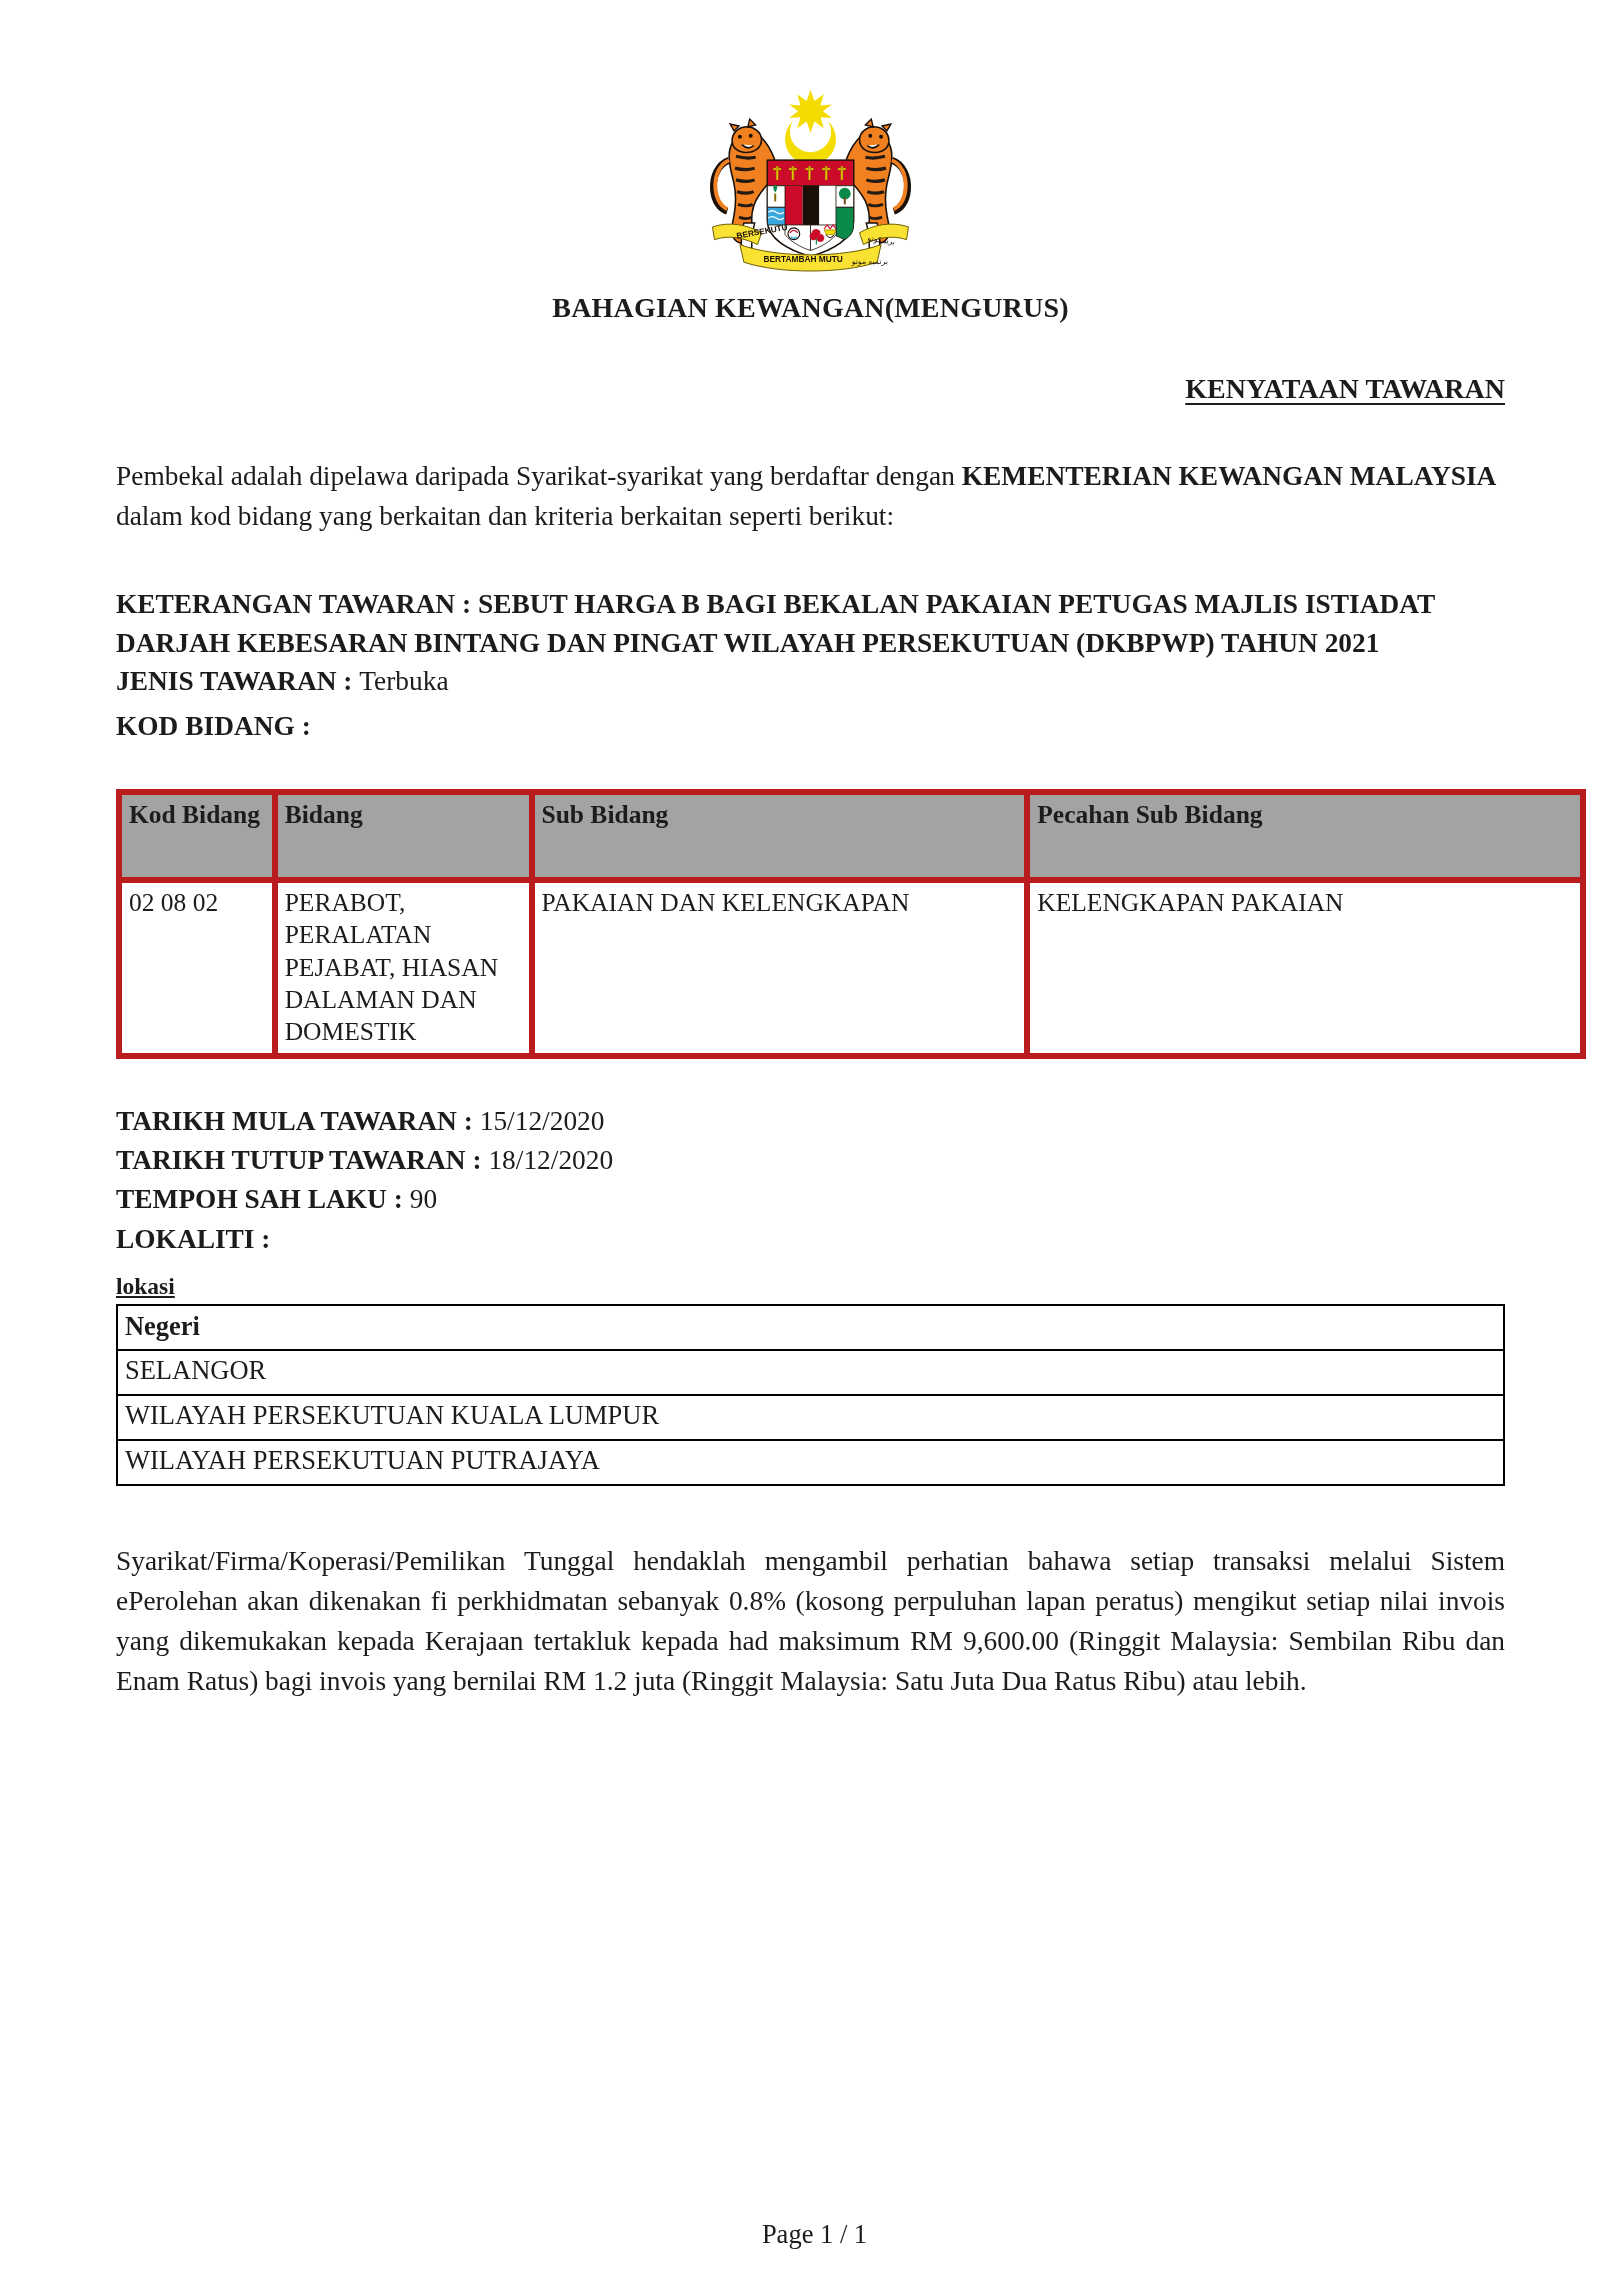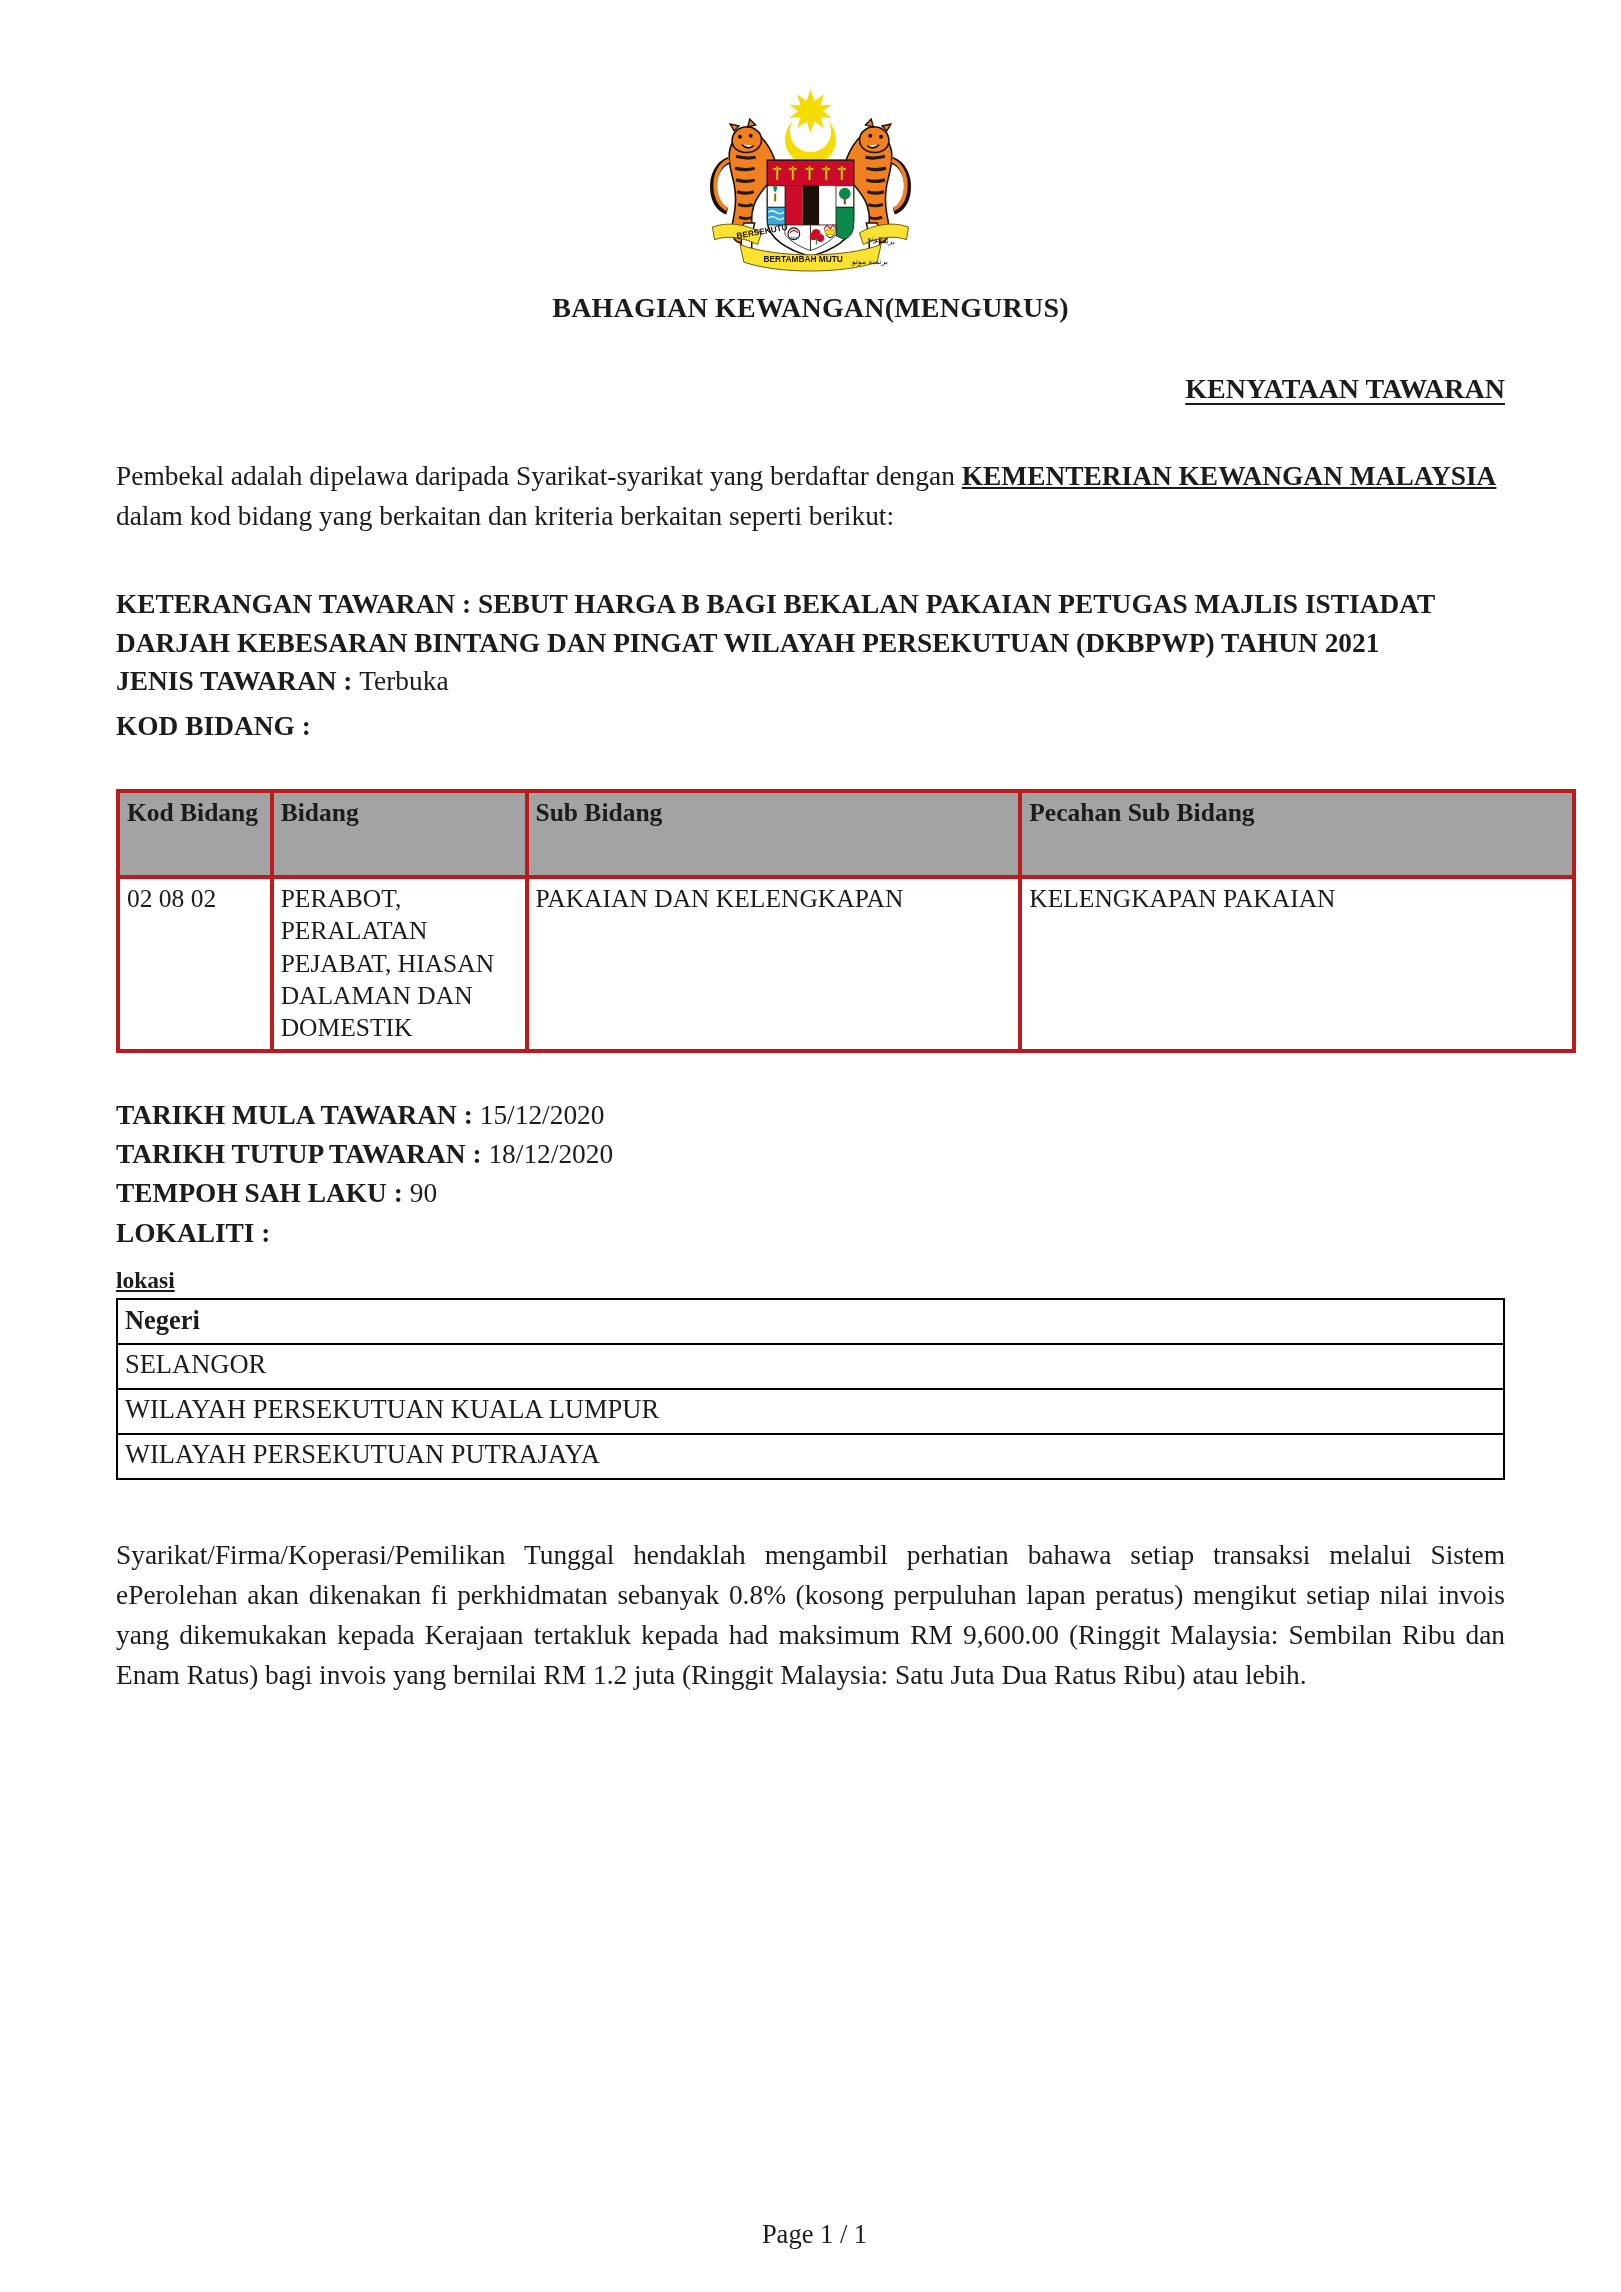--- a/index.html
+++ b/index.html
@@ -53,21 +53,21 @@
     margin-top: 49px;
   }
 
   
   .intro {
     font-size: 27.4px;
     line-height: 1.46;
     margin-top: 51px;
     text-align: left;
   }
-  .intro b { font-weight: bold; text-decoration: underline; }
+  .intro b { font-weight: bold; }
 
   
   .fields {
     margin-top: 49px;
     font-size: 27.4px;
     line-height: 1.42;
   }
   .field-line { display: block; }
   .field-label { font-weight: bold; }
   .field-value { font-weight: normal; }
@@ -82,21 +82,21 @@
   
   table.bidang {
     width: 100%;
     border-collapse: collapse;
     margin-top: 43px;
     table-layout: fixed;
     font-size: 25.5px;
   }
   table.bidang th,
   table.bidang td {
-    border: 4px solid #b91c1c;
+    border: 6px solid #b91c1c;
     vertical-align: top;
     padding: 3.9px 5.9px 3.9px 6.9px;
     line-height: 1.27;
     margin-left: 12px;
   }
   table.bidang th {
     background: #a3a3a3;
     font-weight: bold;
     text-align: left;
     height: 74px;

